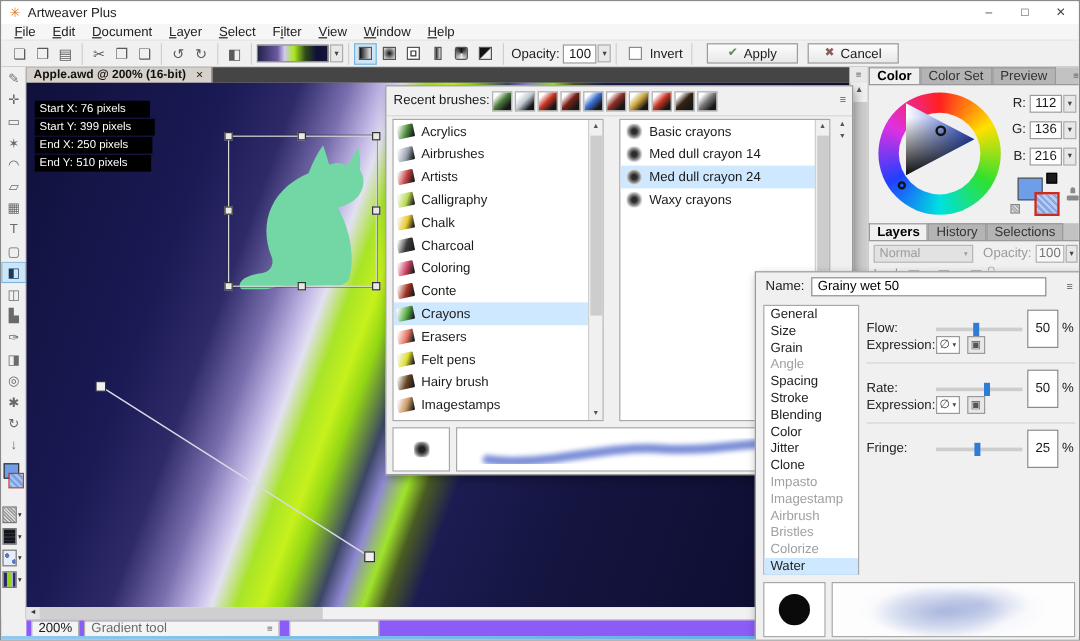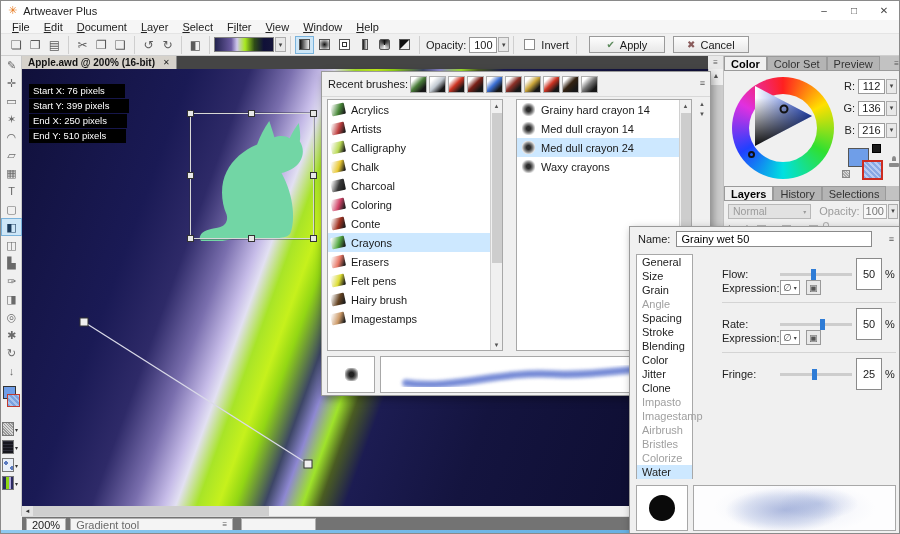--- a/index.html
+++ b/index.html
@@ -77,21 +77,21 @@
   .grad-line-svg { position:absolute; left:55px; top:246px; }
   .vscroll { position:absolute; right:0; top:13px; width:15px; height:437px; background:#f0f0f0; border-left:1px solid #d0d0d0; }
   .vscroll .arr { height:13px; display:flex; align-items:center; justify-content:center; font-size:7px; color:#555; }
   .vscroll .arr.bottom { position:absolute; bottom:0; width:100%; }
   .vthumb { position:absolute; left:1px; width:13px; top:16px; height:220px; background:#cdcdcd; }
   .hscroll { position:absolute; left:0; bottom:0; width:686px; height:10px; background:#cfcfcf; }
   .hscroll .arr { position:absolute; left:0; top:0; width:11px; height:10px; font-size:6px; color:#333; display:flex; align-items:center; justify-content:center; background:#e4e4e4; }
   .hthumb { position:absolute; top:0; height:10px; left:36%; width:60%; background:#f1f1f1; }
 
   
-  .statusbar { position:absolute; left:21px; top:515px; width:701px; height:16px; background:#737373; display:flex; align-items:center; border-top:1px solid #d8d8d8; }
+  .statusbar { position:absolute; left:21px; top:515px; width:701px; height:16px; background:#8b5cf6; display:flex; align-items:flex-start; border-top:1px solid #d8d8d8; }
   .status-cell { height:14px; border:1px solid #b0b0b0; background:#f4f4f4; display:flex; align-items:center; padding:0 5px; margin-left:4px; position:relative; }
   .status-cell.tool { width:163px; justify-content:space-between; }
   .status-cell.empty { width:75px; margin-left:8px; }
   .pm-ico { font-size:8px; color:#555; }
   .bottom-strip { position:absolute; left:0; bottom:0; width:100%; height:3px; background:linear-gradient(90deg,#8ec9f0,#56a6dd); }
 
   
   .dock { position:absolute; left:722px; top:55px; width:178px; height:479px; background:#f0f0f0; border-left:1px solid #c0c0c0; }
   .ptab-row { display:flex; align-items:flex-end; height:15px; background:#c2c2c2; position:relative; border-bottom:1px solid #9a9a9a; }
   .ptab { height:14px; padding:0 6px; display:flex; align-items:center; background:#b4b4b4; border:1px solid #9a9a9a; border-bottom:none; color:#333; }
@@ -151,21 +151,21 @@
   .bp-previews { position:absolute; left:5px; top:284px; width:380px; height:37px; display:flex; gap:5px; }
   .tip-box { width:48px; height:37px; background:#fff; border:1px solid #a8a8a8; display:flex; align-items:center; justify-content:center; }
   .tip-dot { width:13px; height:13px; background:radial-gradient(circle,#222 0 25%,#777 55%,#ddd 78%,transparent 85%); }
   .stroke-box { flex:1; height:37px; background:#fff; border:1px solid #a8a8a8; overflow:hidden; }
 
   
   .editor { position:absolute; left:628px; top:225px; width:272px; height:309px; background:#f0f0f0; border:1px solid #9a9a9a; box-shadow:2px 3px 8px rgba(0,0,0,.35); z-index:6; }
   .ed-name-row { display:flex; align-items:center; height:24px; padding:0 8px; position:relative; }
   .ed-name-input { width:196px; height:16px; border:1px solid #8a8a8a; background:#fff; font:11px "Liberation Sans",sans-serif; padding:0 4px; margin-left:6px; }
   .ed-menu { position:absolute; right:6px; top:7px; font-size:9px; color:#555; }
-  .ed-sections { position:absolute; left:6px; top:27px; width:57px; height:225px; background:#fff; border:1px solid #a8a8a8; }
+  .ed-sections { position:absolute; left:6px; top:27px; width:80px; height:225px; background:#fff; border:1px solid #a8a8a8; }
   .sec-row { height:14px; display:flex; align-items:center; padding-left:5px; color:#222; }
   .sec-row.state-disabled { color:#a0a0a0; }
   .sec-row.state-selected { background:#cde8ff; }
   .ed-controls { position:absolute; left:92px; top:27px; width:174px; height:225px; }
   .ctl-row { position:absolute; left:0; display:flex; align-items:center; width:174px; }
   .ctl-row .lb { width:58px; color:#222; }
   .slider { position:relative; width:72px; height:13px; margin-right:4px; }
   .slider .track { position:absolute; left:0; right:0; top:5px; height:3px; background:#cdcdcd; }
   .slider .thumb { position:absolute; top:1px; width:5px; height:11px; background:#2f7cd6; }
   .ctl-val { width:26px; height:32px; background:#fff; border:1px solid #8a8a8a; display:flex; align-items:center; justify-content:center; margin-right:3px; }
@@ -496,20 +496,24 @@
       <span class="bp-menu">≡</span>
     </div>
 
     <div class="bp-list cat-list">
       <div>
 
       <div class="list-row" style="--hue: #4a8a3a;">
             <span class="cat-icon"></span>
             <span>Acrylics</span>
           </div>
+          <div class="list-row" style="--hue: #9aa4b0;">
+            <span class="cat-icon"></span>
+            <span>Airbrushes</span>
+          </div>
           <div class="list-row" style="--hue: #c04040;">
             <span class="cat-icon"></span>
             <span>Artists</span>
           </div>
           <div class="list-row" style="--hue: #bada55;">
             <span class="cat-icon"></span>
             <span>Calligraphy</span>
           </div>
           <div class="list-row" style="--hue: #e8c832;">
             <span class="cat-icon"></span>
@@ -551,23 +555,23 @@
       <div class="list-scroll">
         <div class="arr">▲</div>
         <div class="list-thumb" style="top:13px;height:150px"></div>
         <div class="arr bottom">▼</div>
       </div>
     </div>
 
     <div class="bp-list var-list">
       <div>
 
-          <div class="list-row">
+      <div class="list-row">
             <span class="var-icon"></span>
-            <span>Grainy hard crayon 14</span>
+            <span>Basic crayons</span>
           </div>
           <div class="list-row">
             <span class="var-icon"></span>
             <span>Med dull crayon 14</span>
           </div>
           <div class="list-row state-selected">
             <span class="var-icon"></span>
             <span>Med dull crayon 24</span>
           </div>
           <div class="list-row">

